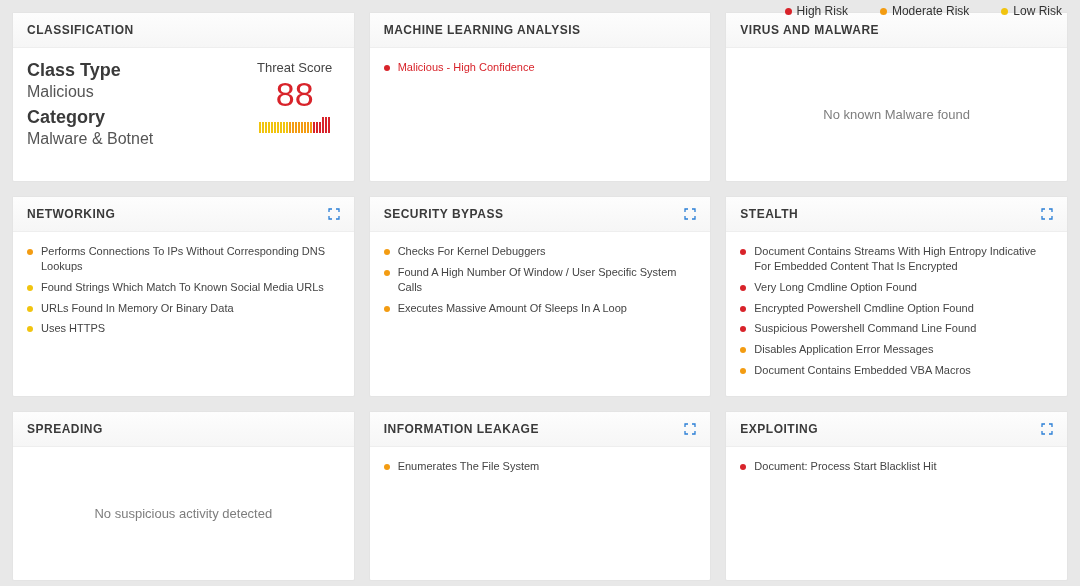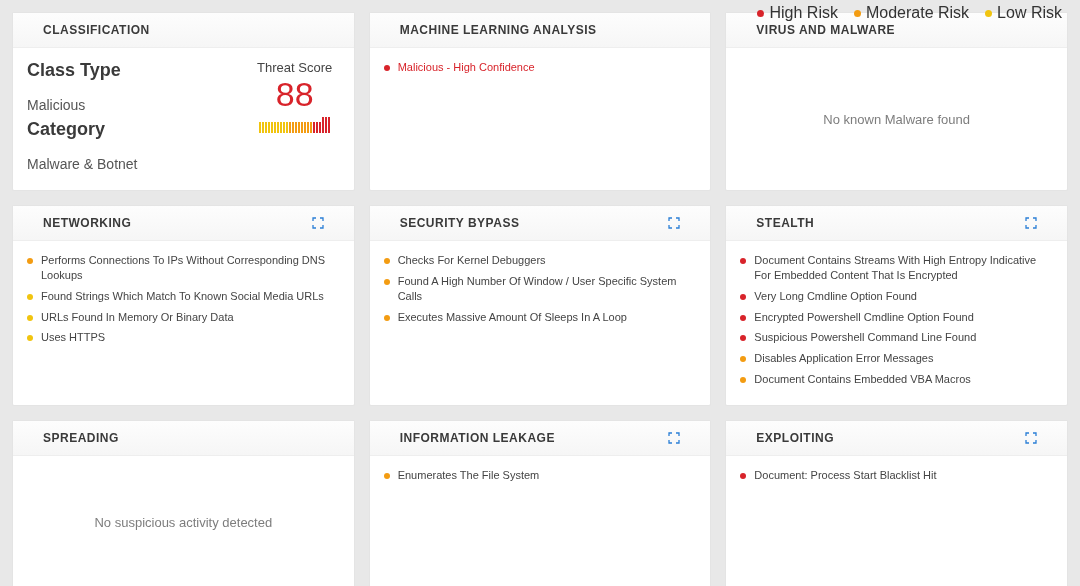--- a/index.html
+++ b/index.html
@@ -9,22 +9,22 @@
     color: #333;
     font-size: 13px;
     width: 1080px;
     position: relative;
   }
   .legend {
     position: absolute;
     top: 4px;
     right: 18px;
     display: flex;
-    gap: 16px;
-    font-size: 16px;
+    gap: 32px;
+    font-size: 12px;
     color: #333;
     z-index: 10;
   }
   .legend-item { display: flex; align-items: center; gap: 5px; }
   .legend-dot { width: 7px; height: 7px; border-radius: 50%; display: inline-block; }
   .dot-high { background: #d8232a; }
   .dot-moderate { background: #f39c12; }
   .dot-low { background: #f1c40f; }
 
   .grid {
@@ -35,21 +35,21 @@
   }
   .card {
     background: #fff;
     border: 1px solid #e4e4e4;
     border-radius: 2px;
     display: flex;
     flex-direction: column;
     min-height: 170px;
   }
   .card-header {
-    padding: 10px 30px;
+    padding: 10px 14px;
     border-bottom: 1px solid #eee;
     background: linear-gradient(#fdfdfd, #f6f6f6);
     display: flex;
     justify-content: space-between;
     align-items: center;
   }
   .card-title {
     font-size: 12px;
     font-weight: 700;
     letter-spacing: 0.5px;
@@ -74,21 +74,21 @@
     align-items: center;
     justify-content: center;
     color: #7d7d7d;
     font-size: 13px;
   }
   
   .class-body { display: flex; gap: 14px; }
   .class-left { flex: 1; }
   .class-left .row { margin-bottom: 6px; }
   .class-label { font-size: 18px; font-weight: 600; color: #3a3a3a; }
-  .class-value { font-size: 14px; color: #555; margin-top: 16px; }
+  .class-value { font-size: 16px; color: #555; margin-top: 2px; }
   .score-col { text-align: center; min-width: 90px; }
   .score-label { font-size: 13px; color: #444; margin-bottom: 2px; }
   .score-value { font-size: 34px; font-weight: 400; color: #d8232a; line-height: 1; margin-bottom: 6px; }
   .gauge { display: flex; gap: 1px; justify-content: center; height: 16px; align-items: flex-end; }
   .gauge span { width: 2px; border-radius: 0; }
   
   ul.findings { list-style: none; padding: 0; margin: 0; }
   ul.findings li {
     position: relative;
     padding-left: 14px;

